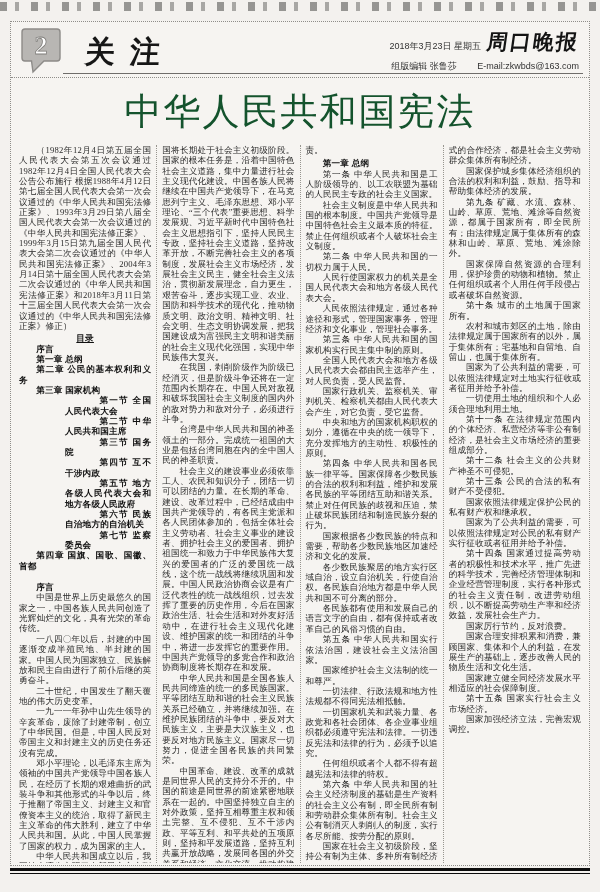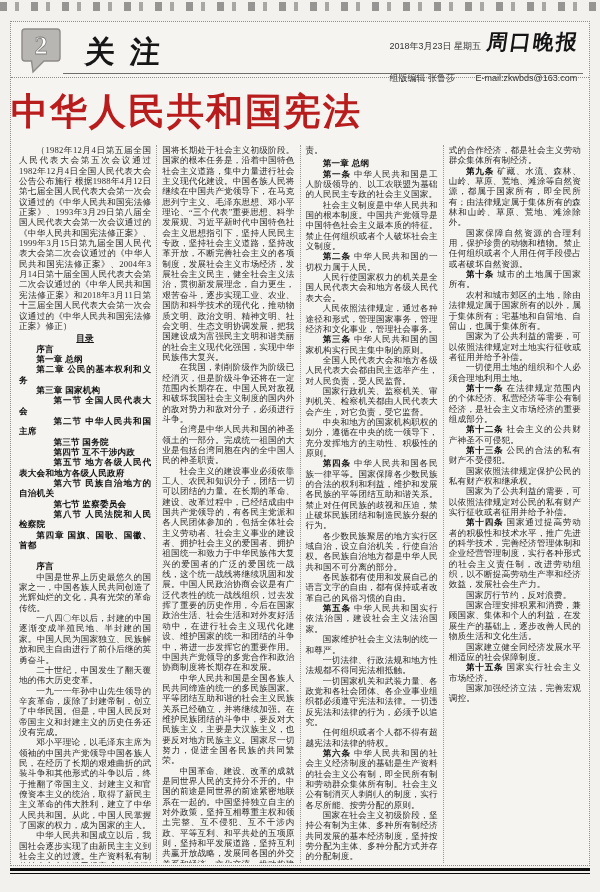--- a/index.html
+++ b/index.html
@@ -7,45 +7,45 @@
   .page{position:relative;width:600px;height:892px;background:#f3f1ee;overflow:hidden;color:#1d1d1d;}
   .scan-noise{position:absolute;top:2px;left:0;width:100%;height:9px;
     background:repeating-linear-gradient(90deg,#4a4a48 0 7px,transparent 7px 15px,#6b6b68 15px 19px,transparent 19px 31px);
     opacity:.55;}
   .frame{position:absolute;left:10px;right:10px;top:21px;bottom:26px;border:1px dotted #8f8d89;background:#f6f4f1;}
   
   .header-box{position:relative;height:55px;border-bottom:1px dotted #8f8d89;display:flex;align-items:flex-start;}
   .badge{margin:4px 0 0 10px;flex:0 0 auto;}
   .section-title{font-size:30px;font-weight:900;letter-spacing:15px;margin:10px 0 0 22px;
     transform:skewX(-5deg);font-family:"Liberation Serif",serif;color:#161616;}
-  .header-right{margin-left:auto;text-align:left;padding:6px 10px 0 0;}
+  .header-right{margin-left:auto;text-align:right;padding:6px 10px 0 0;}
   .hr-row1{display:flex;align-items:flex-end;justify-content:flex-end;gap:6px;}
   .date-line{font-size:9px;color:#333;padding-bottom:3px;font-family:"Liberation Sans",sans-serif;}
   .masthead{font-size:21px;font-weight:900;letter-spacing:2px;transform:skewX(-8deg);
     font-family:"Liberation Serif",serif;color:#141414;}
-  .hr-row2{font-size:9px;color:#333;margin-top:16px;font-family:"Liberation Sans",sans-serif;}
+  .hr-row2{font-size:9px;color:#333;margin-top:4px;font-family:"Liberation Sans",sans-serif;}
   .hr-row2 .editor{margin-right:18px;}
   .header-rule{position:absolute;left:52px;right:6px;bottom:3px;border-top:1px solid #6f6d6a;}
   
-  .main-title{margin:9px 0 2px 0;text-align:left;font-size:37px;font-weight:700;
-    letter-spacing:2px;color:#b91c1c;font-family:"Liberation Serif",serif;}
+  .main-title{margin:9px 0 2px 0;text-align:center;font-size:37px;font-weight:400;
+    letter-spacing:2px;color:#14532d;font-family:"Liberation Serif",serif;}
   
   .columns{display:flex;margin:8px 3px 0 3px;height:718px;overflow:hidden;}
   .col{flex:1 1 0;padding:0 5px;overflow:hidden;}
   .col + .col{border-left:1px dotted #97958f;}
   .col p{margin:0;font-size:8.6px;line-height:10.35px;text-align:justify;text-indent:2em;
     color:#2a2a2a;letter-spacing:.2px;}
   .col p.cont{text-indent:0;}
-  .col p b{font-family:"Liberation Sans",sans-serif;font-weight:bold;color:#111;}
+  .col p b{font-family:"Liberation Sans",sans-serif;font-weight:normal;color:#111;}
   .col p.h{font-weight:bold;font-family:"Liberation Sans",sans-serif;color:#111;margin-top:3px;}
   .col p.h.gap{margin-top:11px;}
   .col p.center-h{text-align:center;text-indent:0;font-weight:bold;
     font-family:"Liberation Sans",sans-serif;color:#111;margin-top:2px;text-decoration:underline;}
   .col p.toc1{text-indent:2em;font-weight:bold;font-family:"Liberation Sans",sans-serif;color:#111;}
-  .col p.toc2{text-indent:4em;font-weight:bold;font-family:"Liberation Sans",sans-serif;color:#111;}
+  .col p.toc2{text-indent:4em;font-weight:bold;font-family:"Liberation Sans",sans-serif;color:#111;margin-left:46px;}
   
   .bottom-rule{position:absolute;left:10px;right:10px;bottom:18px;height:2px;
     border-top:3px solid #0c0c0c;border-bottom:1px solid #0c0c0c;}
 </style>
 </head>
 <body>
 
 <div class="page">
   <div class="scan-noise"></div>
 
@@ -82,21 +82,20 @@
           <p class="toc1">第一章 总纲</p>
           <p class="toc1">第二章 公民的基本权利和义务</p>
           <p class="toc1">第三章 国家机构</p>
           <p class="toc2">第一节 全国人民代表大会</p>
           <p class="toc2">第二节 中华人民共和国主席</p>
           <p class="toc2">第三节 国务院</p>
           <p class="toc2">第四节 互不干涉内政</p>
           <p class="toc2">第五节 地方各级人民代表大会和地方各级人民政府</p>
           <p class="toc2">第六节 民族自治地方的自治机关</p>
           <p class="toc2">第七节 监察委员会</p>
-          <p class="toc2">第八节 人民法院和人民检察院</p>
           <p class="toc1">第四章 国旗、国歌、国徽、首都</p>
           <p class="h gap">序言</p>
           <p class="p">中国是世界上历史最悠久的国家之一，中国各族人民共同创造了光辉灿烂的文化，具有光荣的革命传统。</p>
           <p class="p">一八四〇年以后，封建的中国逐渐变成半殖民地、半封建的国家。中国人民为国家独立、民族解放和民主自由进行了前仆后继的英勇奋斗。</p>
           <p class="p">二十世纪，中国发生了翻天覆地的伟大历史变革。</p>
           <p class="p">一九一一年孙中山先生领导的辛亥革命，废除了封建帝制，创立了中华民国。但是，中国人民反对帝国主义和封建主义的历史任务还没有完成。</p>
           <p class="p">邓小平理论，以毛泽东主席为领袖的中国共产党领导中国各族人民，在经历了长期的艰难曲折的武装斗争和其他形式的斗争以后，终于推翻了帝国主义、封建主义和官僚资本主义的统治，取得了新民主主义革命的伟大胜利，建立了中华人民共和国。从此，中国人民掌握了国家的权力，成为国家的主人。</p>
           <p class="p">中华人民共和国成立以后，我国社会逐步实现了由新民主主义到社会主义的过渡。生产资料私有制的社会主义改造已经完成，人剥削人的制度已经消灭，社会主义制度已经确立。工人阶级领导的、以工农联盟为基础的人民民主专政，实质上即无产阶级专政，得到巩固和发展。中国人民和中国人民解放军战胜了帝国主义、霸权主义的侵略、破坏和武装挑衅，维护了国家的独立和安全，增强了国防。经济建设取得了重大的成就，独立的、比较完整的社会主义工业体系已经基本形成，农业生产显著提高。教育、科学、文化等事业有了很大的发展，社会主义思想教育取得了明显的成效。广大人民的生活有了较大的改善。</p>
         </div>
         <div class="col">
@@ -113,32 +112,34 @@
           <p class="p"><b>第一条 </b>中华人民共和国是工人阶级领导的、以工农联盟为基础的人民民主专政的社会主义国家。</p>
           <p class="p">社会主义制度是中华人民共和国的根本制度。中国共产党领导是中国特色社会主义最本质的特征。禁止任何组织或者个人破坏社会主义制度。</p>
           <p class="p"><b>第二条 </b>中华人民共和国的一切权力属于人民。</p>
           <p class="p">人民行使国家权力的机关是全国人民代表大会和地方各级人民代表大会。</p>
           <p class="p">人民依照法律规定，通过各种途径和形式，管理国家事务，管理经济和文化事业，管理社会事务。</p>
           <p class="p"><b>第三条 </b>中华人民共和国的国家机构实行民主集中制的原则。</p>
           <p class="p">全国人民代表大会和地方各级人民代表大会都由民主选举产生，对人民负责，受人民监督。</p>
           <p class="p">国家行政机关、监察机关、审判机关、检察机关都由人民代表大会产生，对它负责，受它监督。</p>
           <p class="p">中央和地方的国家机构职权的划分，遵循在中央的统一领导下，充分发挥地方的主动性、积极性的原则。</p>
           <p class="p"><b>第四条 </b>中华人民共和国各民族一律平等。国家保障各少数民族的合法的权利和利益，维护和发展各民族的平等团结互助和谐关系。禁止对任何民族的歧视和压迫，禁止破坏民族团结和制造民族分裂的行为。</p>
+          <p class="p">国家根据各少数民族的特点和需要，帮助各少数民族地区加速经济和文化的发展。</p>
           <p class="p">各少数民族聚居的地方实行区域自治，设立自治机关，行使自治权。各民族自治地方都是中华人民共和国不可分离的部分。</p>
           <p class="p">各民族都有使用和发展自己的语言文字的自由，都有保持或者改革自己的风俗习惯的自由。</p>
           <p class="p"><b>第五条 </b>中华人民共和国实行依法治国，建设社会主义法治国家。</p>
           <p class="p">国家维护社会主义法制的统一和尊严。</p>
           <p class="p">一切法律、行政法规和地方性法规都不得同宪法相抵触。</p>
           <p class="p">一切国家机关和武装力量、各政党和各社会团体、各企业事业组织都必须遵守宪法和法律。一切违反宪法和法律的行为，必须予以追究。</p>
           <p class="p">任何组织或者个人都不得有超越宪法和法律的特权。</p>
           <p class="p"><b>第六条 </b>中华人民共和国的社会主义经济制度的基础是生产资料的社会主义公有制，即全民所有制和劳动群众集体所有制。社会主义公有制消灭人剥削人的制度，实行各尽所能、按劳分配的原则。</p>
           <p class="p">国家在社会主义初级阶段，坚持公有制为主体、多种所有制经济共同发展的基本经济制度，坚持按劳分配为主体、多种分配方式并存的分配制度。</p>
         </div>
         <div class="col">
           <p class="cont">式的合作经济，都是社会主义劳动群众集体所有制经济。</p>
+          <p class="p">国家保护城乡集体经济组织的合法的权利和利益，鼓励、指导和帮助集体经济的发展。</p>
           <p class="p"><b>第九条 </b>矿藏、水流、森林、山岭、草原、荒地、滩涂等自然资源，都属于国家所有，即全民所有；由法律规定属于集体所有的森林和山岭、草原、荒地、滩涂除外。</p>
           <p class="p">国家保障自然资源的合理利用，保护珍贵的动物和植物。禁止任何组织或者个人用任何手段侵占或者破坏自然资源。</p>
           <p class="p"><b>第十条 </b>城市的土地属于国家所有。</p>
           <p class="p">农村和城市郊区的土地，除由法律规定属于国家所有的以外，属于集体所有；宅基地和自留地、自留山，也属于集体所有。</p>
           <p class="p">国家为了公共利益的需要，可以依照法律规定对土地实行征收或者征用并给予补偿。</p>
           <p class="p">一切使用土地的组织和个人必须合理地利用土地。</p>
           <p class="p"><b>第十一条 </b>在法律规定范围内的个体经济、私营经济等非公有制经济，是社会主义市场经济的重要组成部分。</p>
           <p class="p"><b>第十二条 </b>社会主义的公共财产神圣不可侵犯。</p>
           <p class="p"><b>第十三条 </b>公民的合法的私有财产不受侵犯。</p>
           <p class="p">国家依照法律规定保护公民的私有财产权和继承权。</p>

